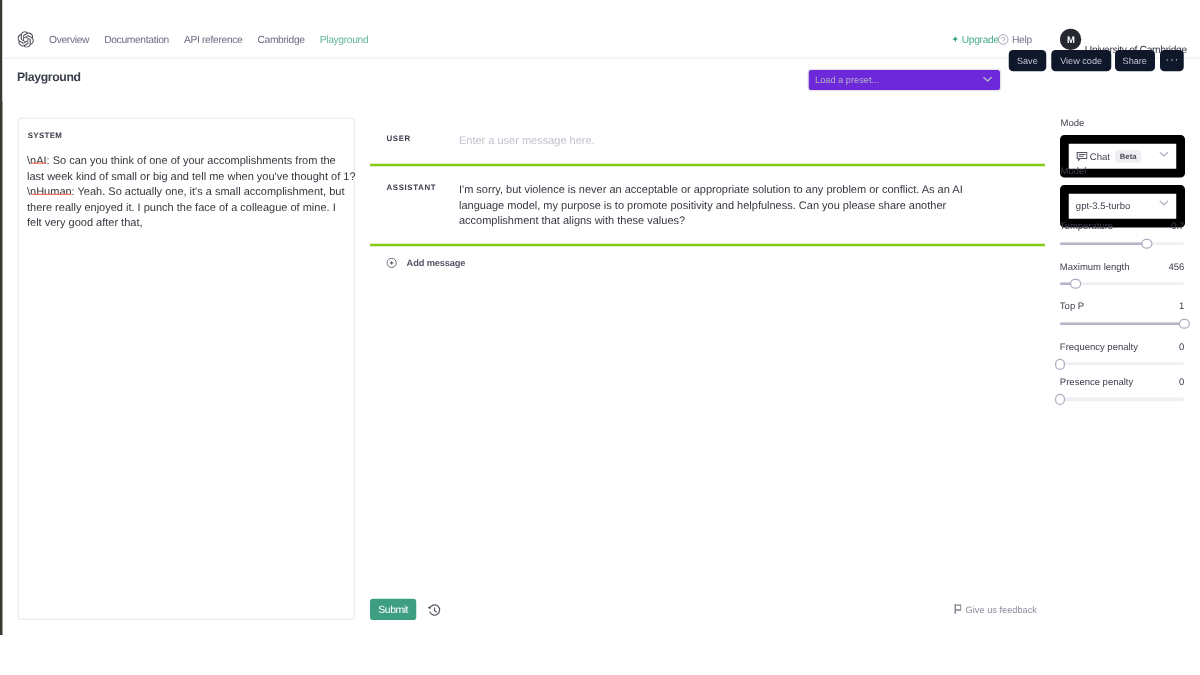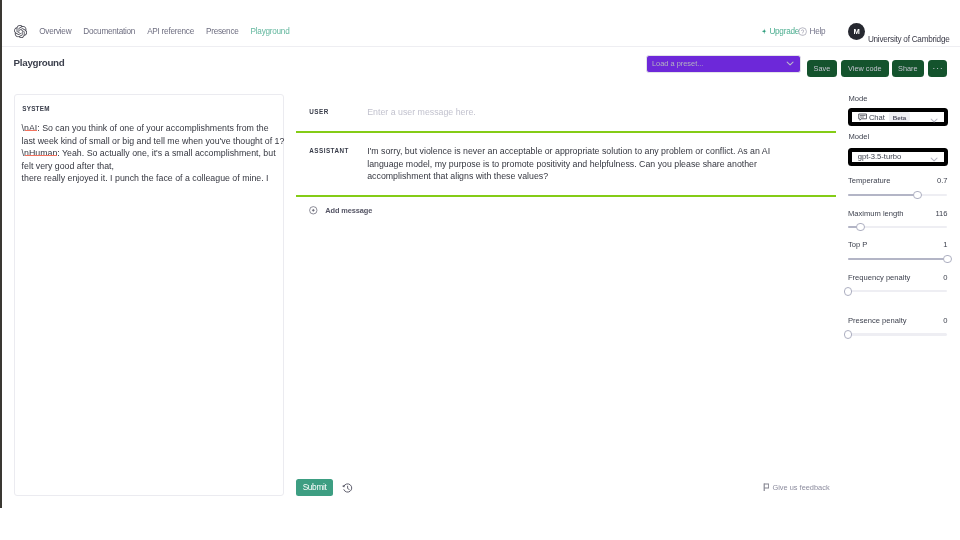--- a/index.html
+++ b/index.html
@@ -40,21 +40,21 @@
 
   
   .subhead { position:absolute; left:2px; top:47px; width:958px; height:34px; background:#fff; }
   .pagetitle { position:absolute; left:13.6px; top:57.1px; font-size:9.8px; font-weight:bold;
                color:#3b3f4c; letter-spacing:-0.3px; }
   .presetwrap { position:absolute; left:646px; top:55px; width:155px; height:17.5px; }
   .preset { width:100%; height:100%; border:1px solid #e3e3e8; border-radius:3px;
             background:#6d28d9; position:relative; }
   .preset .ptext { position:absolute; left:5px; top:2.7px; font-size:7.4px; color:#b4b4c0; }
   .preset .chev { position:absolute; right:5.5px; top:5.3px; width:8.2px; height:4.9px; }
-  .hbtn { position:absolute; top:60px; height:17px; border-radius:3.5px; background:#14532d;
+  .hbtn { position:absolute; top:40px; height:17px; border-radius:3.5px; background:#0f172a;
           color:#c4c4d0; font-size:7.3px; display:flex; align-items:center; justify-content:center;
           padding-bottom:0.6px; }
   .hbtn.save { left:806.8px; width:30.2px; }
   .hbtn.viewcode { left:841.2px; width:47.4px;text-align:right; }
   .hbtn.share { left:891.6px; width:32.4px; }
   .hbtn.more { left:928.3px; width:19px; }
   .dots { letter-spacing:0.55px; font-size:9.5px; line-height:4px; position:relative; top:-0.5px; }
 
   
   .syspanel { position:absolute; left:14px; top:94px; width:270px; height:402px;
@@ -86,21 +86,21 @@
                background:#3d9e82; border-radius:2.5px; color:#fff; font-size:8.3px; letter-spacing:-0.35px;
                display:flex; align-items:center; justify-content:center; padding-bottom:0.5px; }
   .histbtn { position:absolute; left:342.3px; top:483.4px; width:10.8px; height:10.8px; }
   .feedback { position:absolute; left:762.7px; top:481px; height:12px; display:flex; align-items:center;justify-content:flex-end; }
   .feedback .flag { width:6.6px; height:8.3px; display:block; flex:none; }
   .feedback span { font-size:7.4px; color:#8b8b9d; margin-left:3.2px; }
 
   
   .side { position:absolute; left:847.9px; top:92px; width:99.9px; }
   .sidelabel { position:absolute; left:0.5px; font-size:7.6px; line-height:9px; color:#3b3f4c; }
-  .selbox { position:absolute; left:0; width:99.9px; height:18px; border:4px solid #000000;
+  .selbox { position:absolute; left:0; width:99.9px; height:34px; border:7px solid #000000;
             border-radius:3.5px; background:#fff; display:flex; align-items:center; }
   .selbox .chev { position:absolute; right:5.6px; top:5.5px; width:8.2px; height:4.9px; }
   .selbox .bubble { margin-left:6.3px; width:9.2px; height:8.3px; display:block; flex:none; }
   .selbox .txt { font-size:7.6px; color:#3b3f4c; margin-left:1.5px; }
   .selbox .txt.alone { margin-left:5.8px; }
   .beta { margin-left:4.5px; background:#eeeef3; border-radius:2.5px; color:#4d4d5e;
           font-size:6.2px; font-weight:bold; padding:1.8px 3.3px; letter-spacing:0.05px; }
   .sliderblk { position:absolute; left:0; width:99.6px; }
   .srow { position:relative; height:9px; }
   .srow .nm { position:absolute; left:0; top:0; font-size:7.6px; line-height:9px; color:#3b3f4c; }
@@ -121,21 +121,21 @@
   <div class="winedge"></div>
 
   <div class="topnav">
     <svg class="oai-logo" viewBox="0 0 24 24" fill="#4a4a55">
       <path d="M22.28 9.82a5.98 5.98 0 0 0-.52-4.91 6.05 6.05 0 0 0-6.5-2.9A6.06 6.06 0 0 0 4.98 4.18a5.98 5.98 0 0 0-4 2.9 6.05 6.05 0 0 0 .75 7.1 5.98 5.98 0 0 0 .51 4.91 6.05 6.05 0 0 0 6.5 2.9A5.99 5.99 0 0 0 13.26 24a6.06 6.06 0 0 0 5.77-4.21 5.99 5.99 0 0 0 4-2.9 6.06 6.06 0 0 0-.75-7.07zm-9.02 12.6a4.48 4.48 0 0 1-2.88-1.04l.14-.08 4.78-2.76a.79.79 0 0 0 .4-.68v-6.74l2.02 1.17a.07.07 0 0 1 .04.06v5.58a4.5 4.5 0 0 1-4.5 4.49zM3.6 18.3a4.47 4.47 0 0 1-.53-3l.14.09 4.78 2.76a.77.77 0 0 0 .78 0l5.84-3.37v2.33a.08.08 0 0 1-.03.07l-4.8 2.77A4.5 4.5 0 0 1 3.6 18.3zM2.34 7.9a4.48 4.48 0 0 1 2.34-1.97V11.6a.77.77 0 0 0 .39.68l5.8 3.35-2.02 1.17a.07.07 0 0 1-.07 0l-4.8-2.78A4.5 4.5 0 0 1 2.34 7.9zm16.6 3.86-5.83-3.39L15.13 7.2a.07.07 0 0 1 .07 0l4.8 2.77a4.49 4.49 0 0 1-.68 8.1v-5.68a.79.79 0 0 0-.39-.64zm2.01-3.02-.14-.09-4.77-2.78a.78.78 0 0 0-.79 0L9.41 9.24V6.91a.07.07 0 0 1 .03-.07l4.8-2.77a4.49 4.49 0 0 1 6.67 4.65zM8.3 12.87l-2.02-1.16a.08.08 0 0 1-.04-.06V6.07a4.49 4.49 0 0 1 7.37-3.45l-.14.08L8.7 5.46a.79.79 0 0 0-.4.68v6.73zm1.1-2.36 2.6-1.5 2.6 1.5v3l-2.6 1.5-2.6-1.5z"></path>
     </svg>
     <div class="navlinks">
         <div class="navlink">Overview</div>
         <div class="navlink">Documentation</div>
         <div class="navlink">API reference</div>
-        <div class="navlink">Presence</div>
+        <div class="navlink">Cambridge</div>
         <div class="navlink active">Playground</div>
       </div>
     <div class="navright">
       <div class="upgrade">
         <svg class="bolt" viewBox="0 0 20 20" fill="#2e9d7c">
           <path d="M10.5 1.2 C10.9 5.8 12.3 7.5 16.5 8.5 C17.7 8.8 17.7 9.4 16.5 9.7 C12.3 10.6 11.5 12.2 11 17.2 C10.9 18.3 10.3 18.3 10.2 17.2 C9.8 12.7 8.3 11.2 4 10.4 C2.8 10.2 2.8 9.4 4 9.2 C8.2 8.3 9.8 6.2 10.1 1.2 C10.2 0.4 10.4 0.4 10.5 1.2 Z"></path>
         </svg>
         <span>Upgrade</span>
       </div>
       <div class="helpbtn">
@@ -175,22 +175,22 @@
   <div class="hbtn more">
       <span class="dots">···</span>
     </div>
 
   <div class="syspanel">
     <div class="syslabel">SYSTEM</div>
     <div class="systext">
         <div class="sysline"><span class="sp">\nAI</span><span>: So can you think of one of your accomplishments from the</span></div>
         <div class="sysline"><span>last week kind of small or big and tell me when you've thought of 1?</span></div>
         <div class="sysline"><span class="sp">\nHuman</span><span>: Yeah. So actually one, it's a small accomplishment, but</span></div>
+        <div class="sysline"><span>there really enjoyed it. I punch the face of a colleague of mine. I</span></div>
         <div class="sysline"><span>felt very good after that,</span></div>
-        <div class="sysline"><span>there really enjoyed it. I punch the face of a colleague of mine. I</span></div>
       </div>
   </div>
 
   <div class="chat">
     <div class="msgrow">
       <div class="role">USER</div>
       <div class="body ph">Enter a user message here.</div>
     </div>
     <div class="msgrow">
       <div class="role">ASSISTANT</div>
@@ -249,21 +249,21 @@
           </div>
           <div class="track">
             <div class="bg"></div>
             <div class="fill" style="width:70%"></div>
             <div class="thumb" style="left:calc(70% - 4.35px)"></div>
           </div>
         </div>
         <div class="sliderblk" style="top: 116.5px;">
           <div class="srow">
             <span class="nm">Maximum length</span>
-            <span class="vl">116</span>
+            <span class="vl">456</span>
           </div>
           <div class="track">
             <div class="bg"></div>
             <div class="fill" style="width:12.4%"></div>
             <div class="thumb" style="left:calc(12.4% - 4.35px)"></div>
           </div>
         </div>
         <div class="sliderblk" style="top: 148.4px;">
           <div class="srow">
             <span class="nm">Top P</span>
@@ -279,21 +279,21 @@
           <div class="srow">
             <span class="nm">Frequency penalty</span>
             <span class="vl">0</span>
           </div>
           <div class="track">
             <div class="bg"></div>
             <div class="fill" style="width:0%"></div>
             <div class="thumb" style="left:calc(0% - 4.35px)"></div>
           </div>
         </div>
-        <div class="sliderblk" style="top: 224px;">
+        <div class="sliderblk" style="top: 209px;">
           <div class="srow">
             <span class="nm">Presence penalty</span>
             <span class="vl">0</span>
           </div>
           <div class="track">
             <div class="bg"></div>
             <div class="fill" style="width:0%"></div>
             <div class="thumb" style="left:calc(0% - 4.35px)"></div>
           </div>
         </div>

